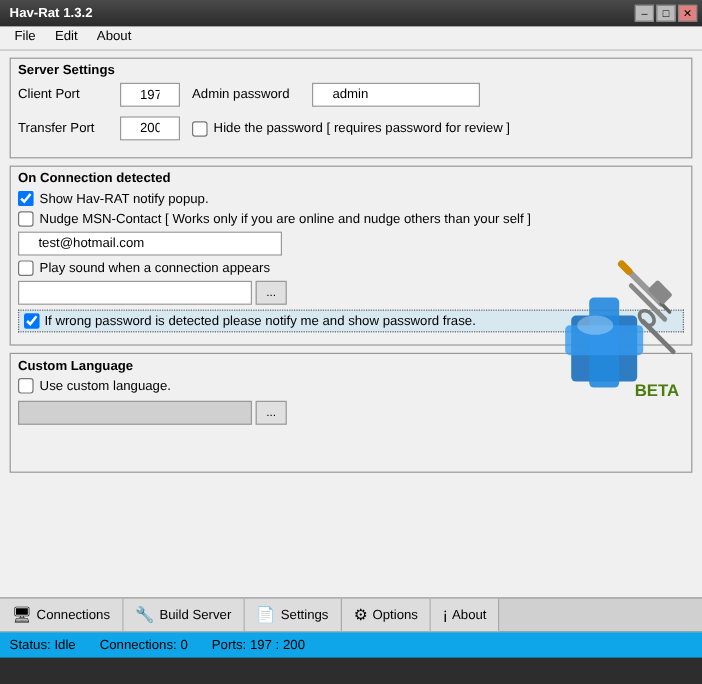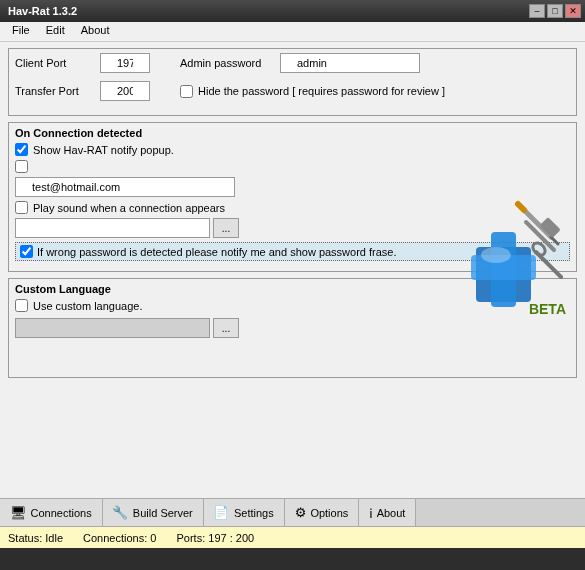--- a/index.html
+++ b/index.html
@@ -198,35 +198,34 @@
       background: #ddd;
       gap: 4px;
       color: #000;
     }
     .tab-icon {
       font-size: 13px;
     }
 
     
     .status-bar {
-      background: #fef9c3;
+      background: #0ea5e9;
       height: 22px;
       display: flex;
       align-items: center;
       padding: 0 8px;
       border-top: 1px solid #aaa;
       gap: 20px;
       font-size: 11px;
       color: #000;
     }
 
     .row-pair {
       display: flex;
       align-items: center;
-      gap: 20px;
       margin-bottom: 4px;
     }
 
     .custom-lang-inner {
       position: relative;
     }
   </style>
 </head>
 <body>
 
@@ -241,20 +240,21 @@
 
 <div class="menu-bar">
   <span class="menu-item">File</span>
   <span class="menu-item">Edit</span>
   <span class="menu-item">About</span>
 </div>
 
 <div class="main-content">
 
   <div class="group-box">
+    <div class="group-label">Server Settings</div>
 
     <div class="row-pair">
       <div class="form-row">
         <span class="form-label">Client Port</span>
         <input class="form-input narrow" type="text" value="197" style="">
       </div>
       <div class="form-row" style="margin-left:10px;">
         <span class="form-label" style="min-width:100px;">Admin password</span>
         <input class="form-input wide" type="text" value="admin" style="">
       </div>
@@ -275,20 +275,21 @@
   <div class="group-box">
     <div class="group-label">On Connection detected</div>
 
     <div class="checkbox-row">
       <input type="checkbox" checked="" id="notifychk" style="">
       <label class="checkbox-label" for="notifychk">Show Hav-RAT notify popup.</label>
     </div>
 
     <div class="checkbox-row">
       <input type="checkbox" id="nudgechk" style="">
+      <label class="checkbox-label" for="nudgechk">Nudge MSN-Contact [ Works only if you are online and nudge others than your self ]</label>
     </div>
 
     <div class="form-row" style="margin-bottom:4px;">
       <input class="form-input email" type="text" value="test@hotmail.com" style="">
     </div>
 
     <div class="checkbox-row">
       <input type="checkbox" id="soundchk" style="">
       <label class="checkbox-label" for="soundchk">Play sound when a connection appears</label>
     </div>

